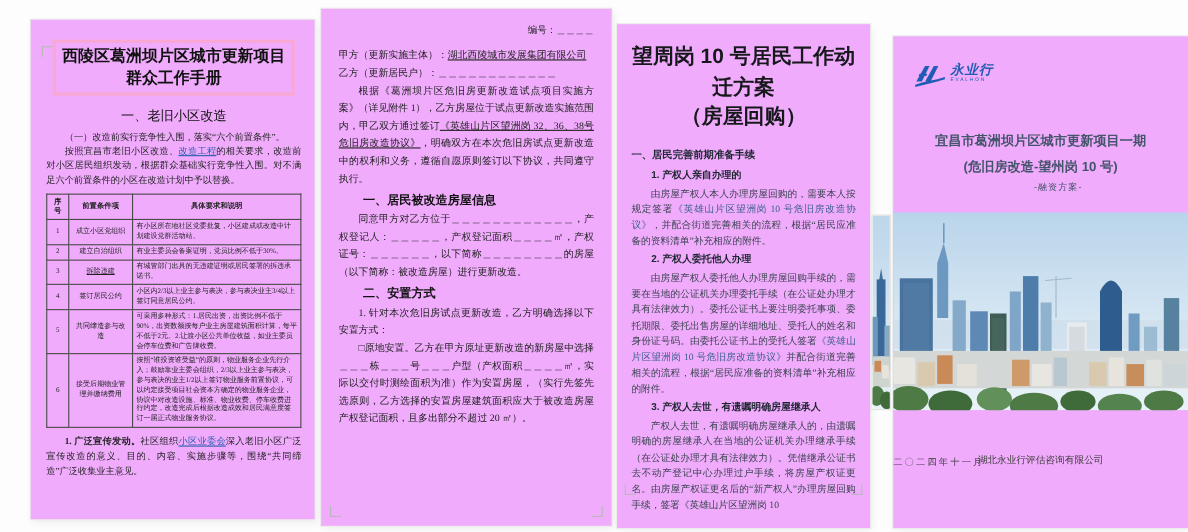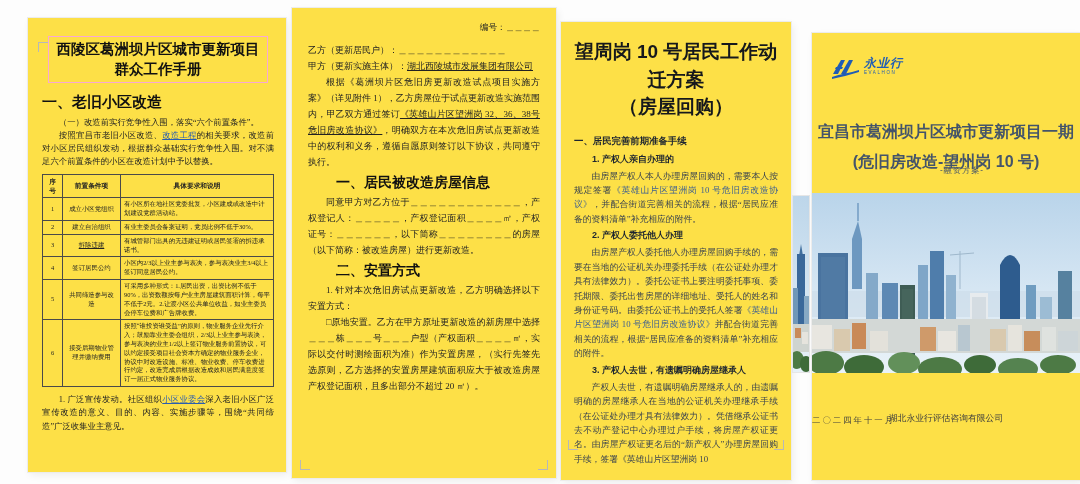--- a/index.html
+++ b/index.html
@@ -1,56 +1,56 @@
 <!DOCTYPE html>
 <html><head>
 <meta charset="utf-8">
 <style>
   * { margin:0; padding:0; box-sizing:border-box; }
   html,body { width:1080px; height:484px; }
   body { background:#fdfdfd; font-family:"Liberation Serif","DejaVu Serif",serif; }
   .canvas { position:relative; width:1080px; height:484px; overflow:hidden; background:#fdfdfd; }
 
   .page {
-    position:absolute; background:#fde047;
+    position:absolute; background:#f0abfc;
     box-shadow:0 0 0 1px #ececec, 2px 3px 8px rgba(0,0,0,0.07);
     overflow:hidden; color:#1d1d1d;
   }
 
   
   .page1 { left:28px; top:18px; width:258px; height:454px; padding:14px 12px 10px 14px; }
   .page1 .doc-title {
     font-family:"Liberation Sans","DejaVu Sans",sans-serif;
     font-weight:bold; font-size:14.5px; line-height:1.4; text-align:center;
-    border:1px solid #f9a8d4; padding:2px 4px; margin:4px 6px 10px 6px; color:#111;
-  }
-  .page1 .sec-head { font-weight:bold; font-size:15px; margin:6px 0 4px 0; color:#111;
-    font-family:"Liberation Sans","DejaVu Sans",sans-serif; }
+    border:3px solid #f9a8d4; padding:2px 4px; margin:4px 6px 10px 6px; color:#111;
+  }
+  .page1 .sec-head { font-weight:normal; font-size:12px; margin:6px 0 4px 0; color:#111;
+    font-family:"Liberation Sans","DejaVu Sans",sans-serif;text-align:center; }
   .page1 p.body { font-size:8.4px; line-height:1.58; text-align:justify; text-indent:2em; color:#222; }
   .page1 table { width:100%; border-collapse:collapse; margin:5px 0 6px 0; table-layout:fixed; }
   .page1 th, .page1 td { border:1px solid #4a4a4a; font-size:6.4px; line-height:1.38; padding:2px 3px; vertical-align:middle; color:#222; }
   .page1 th { font-weight:bold; text-align:center; font-size:6.7px; }
   .page1 td.c { text-align:center; }
   .page1 .closing { font-size:8.4px; line-height:1.58; text-align:justify; text-indent:2em; color:#222; }
-  .lead-bold { font-weight:normal; }
+  .lead-bold { font-weight:bold; }
   .link { color:#2a5db0; text-decoration:underline; }
   .u { text-decoration:underline; }
 
   
   .page2 { left:292px; top:8px; width:264px; height:470px; padding:14px 16px 10px 16px; }
   .page2 .doc-no { text-align:right; font-size:8.6px; margin-bottom:8px; color:#222; }
   .page2 .doc-title {
     font-family:"Liberation Sans","DejaVu Sans",sans-serif;
     font-weight:bold; font-size:12.2px; text-align:center; line-height:1.35;
     text-decoration:underline; margin-bottom:14px; color:#111;
   }
   .page2 p { font-size:9px; line-height:1.78; text-align:justify; color:#222; }
   .page2 p.ind { text-indent:2em; }
   .page2 .h { font-weight:bold; font-family:"Liberation Sans","DejaVu Sans",sans-serif;
-    font-size:14px; margin:4px 0 2px 0; text-indent:2em; color:#111; }
+    font-size:11px; margin:4px 0 2px 0; text-indent:2em; color:#111; }
 
   
   .page3 { left:561px; top:22px; width:230px; height:458px; padding:16px 13px 10px 13px; }
   .page3 .doc-title {
     font-family:"Liberation Sans","DejaVu Sans",sans-serif;
     font-weight:bold; font-size:19px; text-align:center; line-height:1.45;
     margin-bottom:14px; color:#16181c;
   }
   .page3 .sec-head { font-weight:bold; font-size:9.4px; margin:2px 0 5px 0; color:#1d2530;
     font-family:"Liberation Sans","DejaVu Sans",sans-serif; }
@@ -66,21 +66,21 @@
   
   .page4 { left:812px; top:33px; width:268px; height:447px; }
   .cover-logo { position:absolute; left:18px; top:24px; display:flex; align-items:flex-start; }
   .logo-mark { width:30px; height:24px; }
   .logo-txt { margin-left:4px; line-height:1; }
   .logo-cn { color:#1f5cb5; font-size:12px; font-weight:bold; font-style:italic; letter-spacing:1px;
     font-family:"Liberation Serif","DejaVu Serif",serif; }
   .logo-en { color:#1f5cb5; font-size:4.5px; letter-spacing:1.6px; margin-top:2px;
     font-family:"Liberation Sans","DejaVu Sans",sans-serif; }
   .cover-title { position:absolute; left:0; top:84px; width:100%; text-align:center; color:#44546a;
-    font-family:"Liberation Sans","DejaVu Sans",sans-serif; font-weight:600; font-size:16px; line-height:1.9; }
+    font-family:"Liberation Sans","DejaVu Sans",sans-serif; font-weight:600; font-size:12px; line-height:1.9; }
   .cover-sub { position:absolute; left:16px; top:132px; width:100%; text-align:center; color:#44546a;
     font-size:8.2px; letter-spacing:1px; font-family:"Liberation Sans","DejaVu Sans",sans-serif; }
   .cover-photo { position:absolute; left:0; top:160px; width:268px; height:180px; }
   .cover-company { position:absolute; left:0; top:380px; width:100%; text-align:center; color:#3d3d3d;
     font-size:8.8px; font-family:"Liberation Sans","DejaVu Sans",sans-serif; }
   .cover-date { position:absolute; left:0; top:382px; width:100%; text-align:left; color:#3d3d3d;
     font-size:8.4px; letter-spacing:2px; font-family:"Liberation Sans","DejaVu Sans",sans-serif; }
 
   
   .corner { position:absolute; width:10px; height:10px; pointer-events:none; }
@@ -148,22 +148,22 @@
     </tbody>
       </table>
 
     <p class="closing"><span class="lead-bold">1. 广泛宣传发动。</span><span>社区组织</span><span class="link">小区业委会</span><span>深入老旧小区广泛宣传改造的意义、目的、内容、实施步骤等，围绕“共同缔造”广泛收集业主意见。</span></p>
   </div>
 
   <div class="page page2">
     <div class="corner bl" style="left:8px; bottom:8px;"></div>
     <div class="corner br" style="right:8px; bottom:8px;"></div>
     <div class="doc-no"><span>编号：</span><span>＿＿＿＿</span></div>
+    <p><span>甲方（更新实施主体）：</span><span class="u">湖北西陵城市发展集团有限公司</span></p>
     <p><span>乙方（更新居民户）：</span><span>＿＿＿＿＿＿＿＿＿＿＿＿</span></p>
-    <p><span>甲方（更新实施主体）：</span><span class="u">湖北西陵城市发展集团有限公司</span></p>
     <p class="ind"><span>根据《葛洲坝片区危旧房更新改造试点项目实施方案》（详见附件 1），乙方房屋位于试点更新改造实施范围内，甲乙双方通过签订</span><span class="u">《英雄山片区望洲岗 32、36、38号危旧房改造协议》</span><span>，明确双方在本次危旧房试点更新改造中的权利和义务，遵循自愿原则签订以下协议，共同遵守执行。</span></p>
     <div class="h">一、居民被改造房屋信息</div>
     <p class="ind">同意甲方对乙方位于＿＿＿＿＿＿＿＿＿＿＿＿，产权登记人：＿＿＿＿＿，产权登记面积＿＿＿＿㎡，产权证号：＿＿＿＿＿＿，以下简称＿＿＿＿＿＿＿＿的房屋（以下简称：被改造房屋）进行更新改造。</p>
     <div class="h">二、安置方式</div>
     <p class="ind">1. 针对本次危旧房试点更新改造，乙方明确选择以下安置方式：</p>
     <p class="ind">□原地安置。乙方在甲方原址更新改造的新房屋中选择＿＿＿栋＿＿＿号＿＿＿户型（产权面积＿＿＿＿㎡，实际以交付时测绘面积为准）作为安置房屋，（实行先签先选原则，乙方选择的安置房屋建筑面积应大于被改造房屋产权登记面积，且多出部分不超过 20 ㎡）。</p>
   </div>
 
   <div class="page page3">
     <div class="corner bl" style="left:7px; bottom:30px;"></div>

